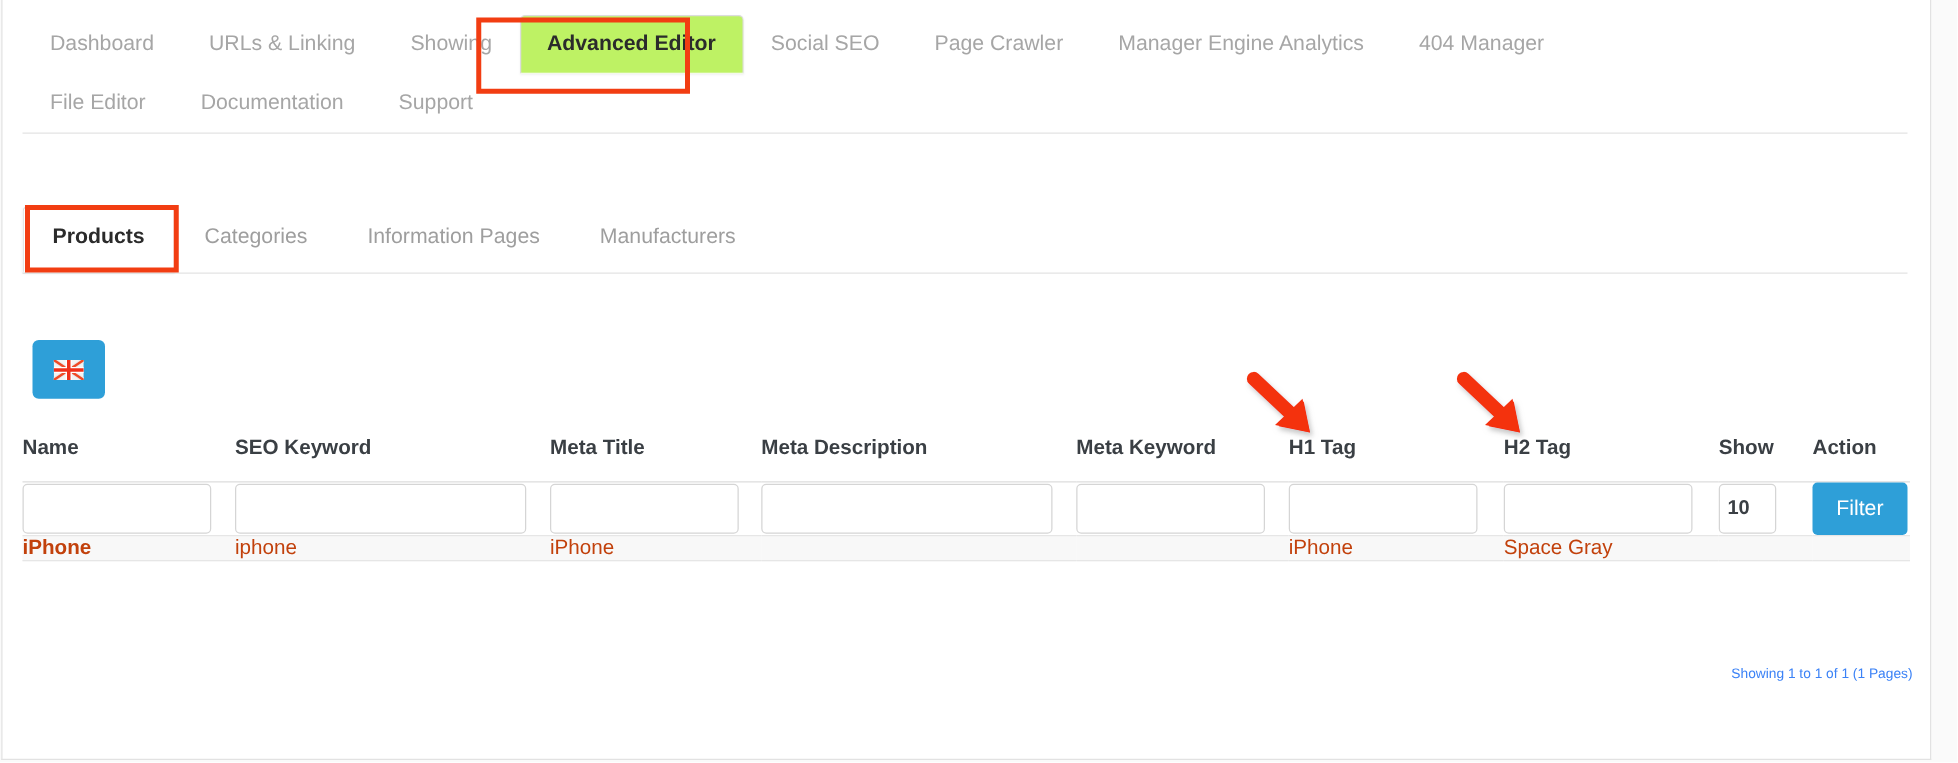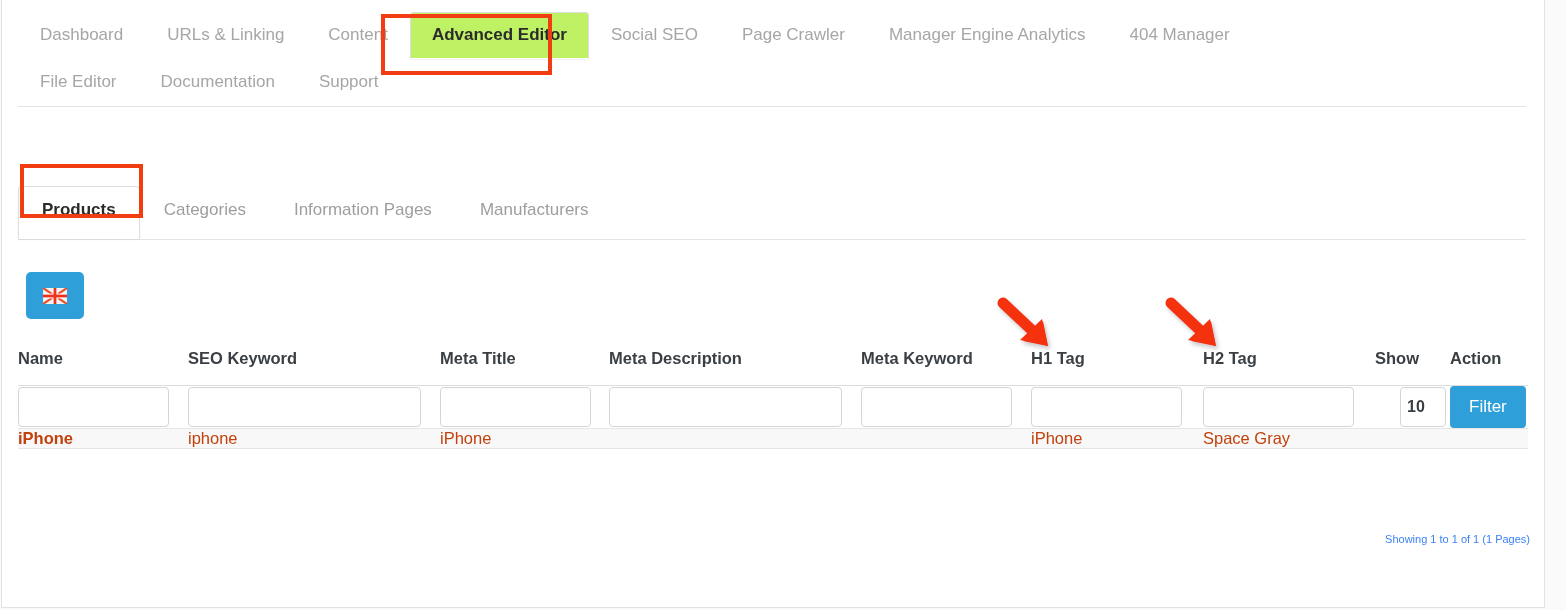--- a/index.html
+++ b/index.html
@@ -96,21 +96,20 @@
     font-size: 17px;
     color: #9e9e9e;
     padding: 13px 23px 18px 23px;
     line-height: 20px;
     white-space: nowrap;
     cursor: pointer;
     border: 1px solid transparent;
     border-radius: 4px 4px 0 0;
     background: transparent;
     box-sizing: border-box;
-    margin-top: 21px;
   }
   .sub-tab.active {
     color: #2b2b2b;
     font-weight: bold;
     background: #ffffff;
     border: 1px solid #dddddd;
     border-bottom-color: #ffffff;
     box-shadow: 0 1px 2px rgba(0,0,0,0.05);
   }
   #sub-nav-highlight {
@@ -192,21 +191,20 @@
     font-weight: bold;
     color: #3a3f44;
     width: 46px;
     height: 40px;
     border: 1px solid #d5d5d5;
     border-radius: 4px;
     background: #ffffff;
     box-sizing: border-box;
     padding: 2px 2px 2px 6px;
     outline: none;
-    margin-left: 25px;
   }
   .filter-btn {
     font-family: Liberation Sans, sans-serif;
     font-size: 17px;
     color: #ffffff;
     background: #2e9fd8;
     border: none;
     border-radius: 4px;
     padding: 0 19px;
     height: 42px;
@@ -239,21 +237,21 @@
 </head>
 <body>
 
 <div id="page">
   <div id="panel"></div>
 
   <div id="main-nav">
     <div class="nav-row">
       <div class="nav-tab">Dashboard</div>
       <div class="nav-tab">URLs &amp; Linking</div>
-      <div class="nav-tab">Content</div>
+      <div class="nav-tab">Showing</div>
       <div class="nav-tab active">Advanced Editor</div>
       <div class="nav-tab">Social SEO</div>
       <div class="nav-tab">Page Crawler</div>
       <div class="nav-tab">Manager Engine Analytics</div>
       <div class="nav-tab">404 Manager</div>
     </div>
     <div class="nav-row">
       <div class="nav-tab">File Editor</div>
       <div class="nav-tab">Documentation</div>
       <div class="nav-tab">Support</div>

